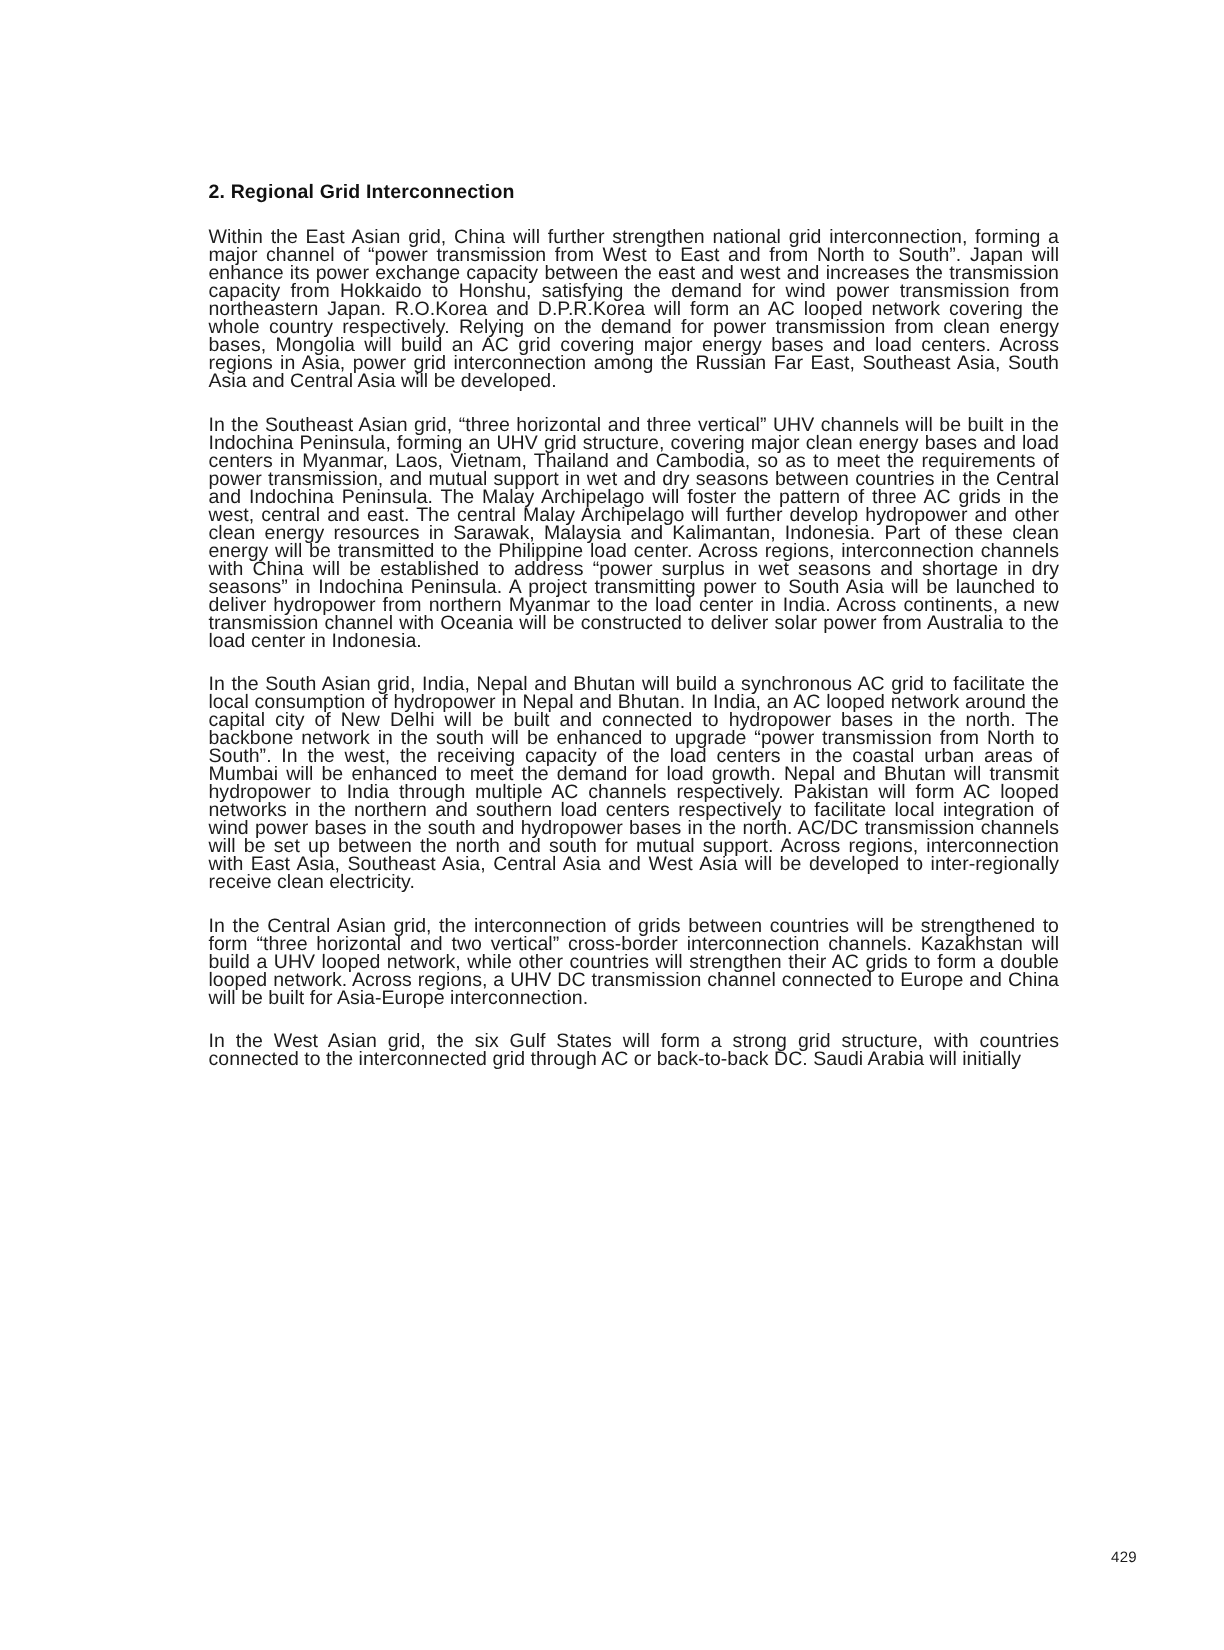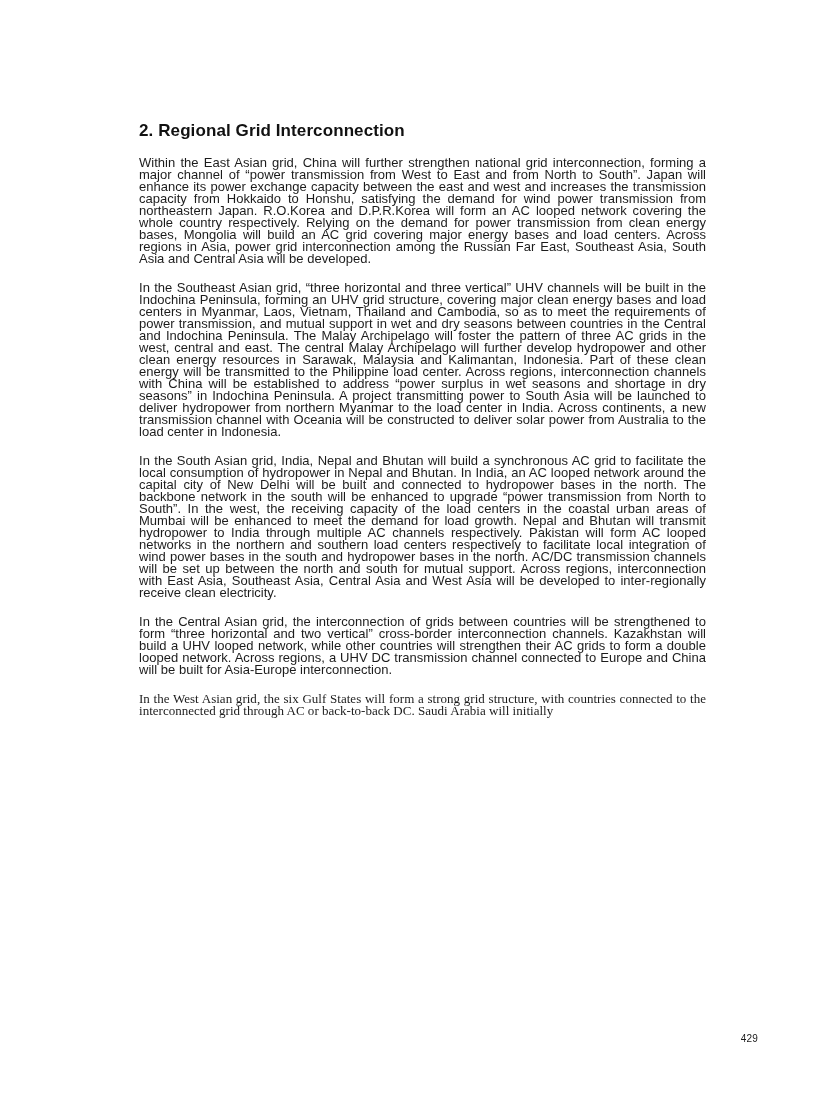--- a/index.html
+++ b/index.html
@@ -22,38 +22,37 @@
     padding: 0;
     overflow: hidden;
   }
   .content {
     position: absolute;
     left: 139px;
     top: 120px;
     width: 567px;
   }
   .section-heading {
-    font-size: 17px;
+    font-size: 13px;
     font-weight: bold;
     color: #111111;
     letter-spacing: 0.1px;
     margin: 0 0 9px 0;
     line-height: 1.3;
   }
   p.body-par {
     font-size: 13px;
     line-height: 12px;
     text-align: justify;
     color: #1c1c1c;
     margin: 15px 0 17px 0;
     letter-spacing: 0.02px;
   }
   p.body-par:last-of-type {
     margin-bottom: 0;
-    font-family: Liberation Serif, serif;
   }
   .page-number {
     position: absolute;
     right: 58px;
     bottom: 56px;
     font-size: 10px;
     color: #1a1a1a;
     letter-spacing: 0.2px;
   }
 </style>

